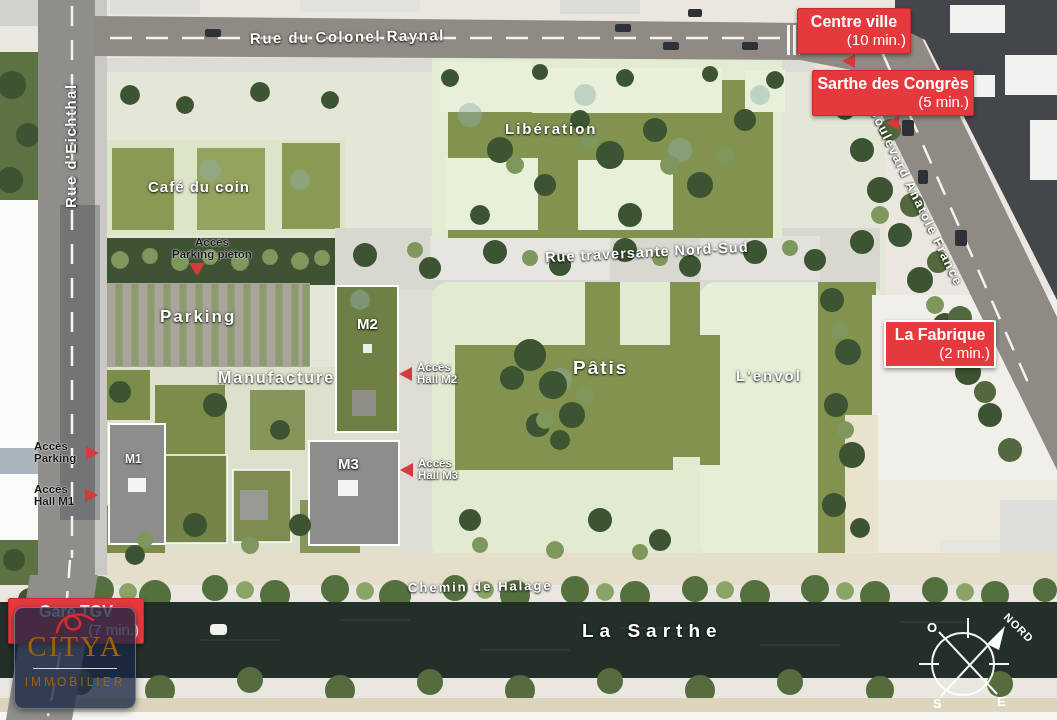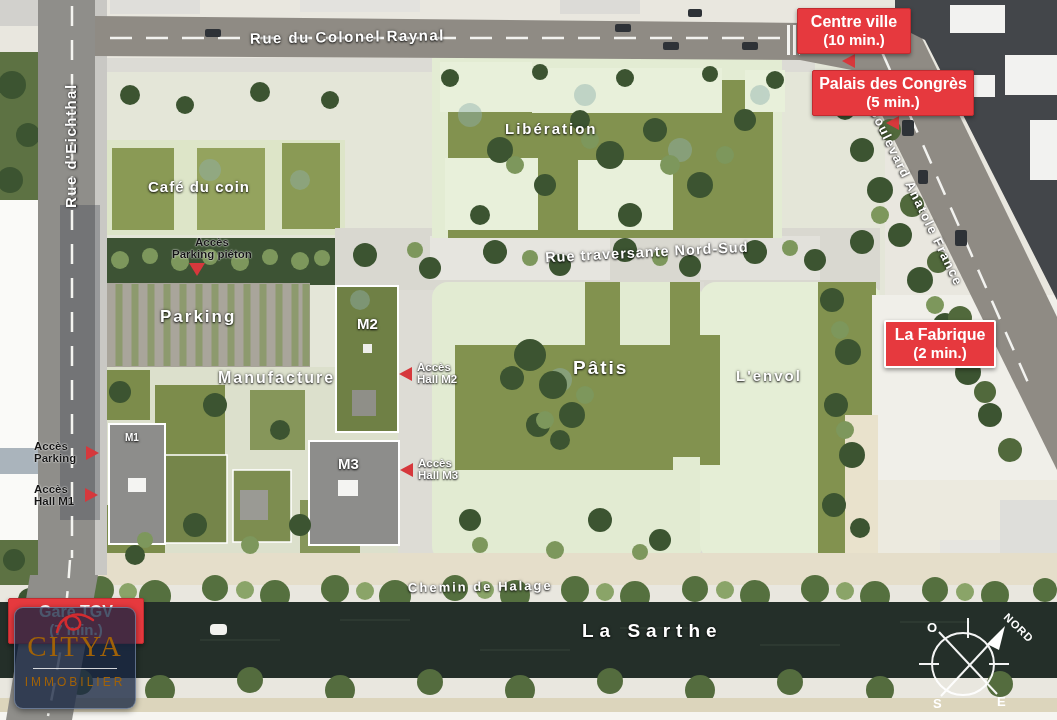--- a/index.html
+++ b/index.html
@@ -14,21 +14,21 @@
   .access.light{color:#fff;text-shadow:0 1px 2px rgba(0,0,0,.9),0 0 2px rgba(0,0,0,.65);}
   .tri{position:absolute;width:0;height:0;}
   .tri.right{border-top:7px solid transparent;border-bottom:7px solid transparent;border-left:13px solid #d6383c;}
   .tri.left {border-top:7px solid transparent;border-bottom:7px solid transparent;border-right:13px solid #d6383c;}
   .tri.down {border-left:8px solid transparent;border-right:8px solid transparent;border-top:13px solid #d6383c;}
   
   .callout{position:absolute;background:#e6393e;color:#fff;text-align:center;
            padding:4px 4px;border-radius:2px;box-shadow:0 2px 4px rgba(0,0,0,.4);
            border:1px solid #c02c30;z-index:4;}
   .callout .c1{font-weight:bold;font-size:16px;line-height:1.15;}
-  .callout .c2{font-weight:bold;font-size:15px;line-height:1.15;}
+  .callout .c2{font-weight:normal;font-size:15px;line-height:1.15;text-align:right;}
   .callout.whiteborder{border:2px solid #fff;}
   
   .logo{position:absolute;left:14px;top:607px;width:120px;height:100px;z-index:5;
         background:rgba(24,38,66,.78);border:1px solid rgba(150,170,200,.55);
         border-radius:9px;box-shadow:0 2px 6px rgba(0,0,0,.45);text-align:center;color:#a16207;}
   .logo .brand{margin-top:24px;font-family:"Liberation Serif",serif;font-size:29px;
                letter-spacing:2px;line-height:1;}
   .logo .rule{width:84px;height:1px;background:rgba(255,255,255,.8);margin:7px auto 6px;}
   .logo .sub{font-size:12px;letter-spacing:3px;}
   .logo svg{position:absolute;left:38px;top:2px;}
@@ -329,21 +329,21 @@
   <div class="lbl" style="left:545px;top:244px;font-size:14.5px;letter-spacing:1px;transform:rotate(-3deg);">Rue traversante Nord-Sud</div>
   <div class="lbl" style="left:408px;top:579px;font-size:13px;letter-spacing:2px;transform:rotate(-1deg);">Chemin de Halage</div>
   <div class="lbl" style="left:582px;top:620px;font-size:19px;letter-spacing:6px;">La Sarthe</div>
 
   <div class="lbl" style="left:505px;top:120px;font-size:15px;letter-spacing:2px;">Libération</div>
   <div class="lbl" style="left:148px;top:178px;font-size:15px;letter-spacing:1px;">Café du coin</div>
   <div class="lbl" style="left:160px;top:307px;font-size:17px;letter-spacing:2px;">Parking</div>
   <div class="lbl" style="left:218px;top:369px;font-size:16px;letter-spacing:2px;">Manufacture</div>
   <div class="lbl" style="left:525px;top:357px;font-size:19px;letter-spacing:2px;margin-left:48px;">Pâtis</div>
   <div class="lbl" style="left:736px;top:367px;font-size:15px;letter-spacing:2px;">L'envol</div>
-  <div class="lbl" style="left:125px;top:432px;font-size:10px;">M1</div>
+  <div class="lbl" style="left:125px;top:452px;font-size:12px;">M1</div>
   <div class="lbl" style="left:357px;top:315px;font-size:15px;">M2</div>
   <div class="lbl" style="left:338px;top:455px;font-size:15px;">M3</div>
 
   <div class="access dark" style="left:172px;top:236px;text-align:center;">
     <div>Accès</div>
     <div>Parking piéton</div>
   </div>
   <div class="tri down" style="left:189px;top:263px;"></div>
 
   <div class="access dark" style="left:34px;top:440px;">
@@ -370,21 +370,21 @@
   </div>
   <div class="tri left" style="left:400px;top:463px;"></div>
 
   <div class="callout" style="left:797px;top:8px;width:104px;">
     <div class="c1">Centre ville</div>
     <div class="c2">(10 min.)</div>
   </div>
   <div class="tri left" style="left:842px;top:54px;"></div>
 
   <div class="callout" style="left:812px;top:70px;width:152px;">
-    <div class="c1">Palais des Congrès</div>
+    <div class="c1">Sarthe des Congrès</div>
     <div class="c2">(5 min.)</div>
   </div>
   <div class="tri left" style="left:886px;top:116px;"></div>
 
   <div class="callout whiteborder" style="left:884px;top:320px;width:100px;">
     <div class="c1">La Fabrique</div>
     <div class="c2">(2 min.)</div>
   </div>
 
   <div class="callout" style="left:8px;top:598px;width:126px;z-index:4;">

